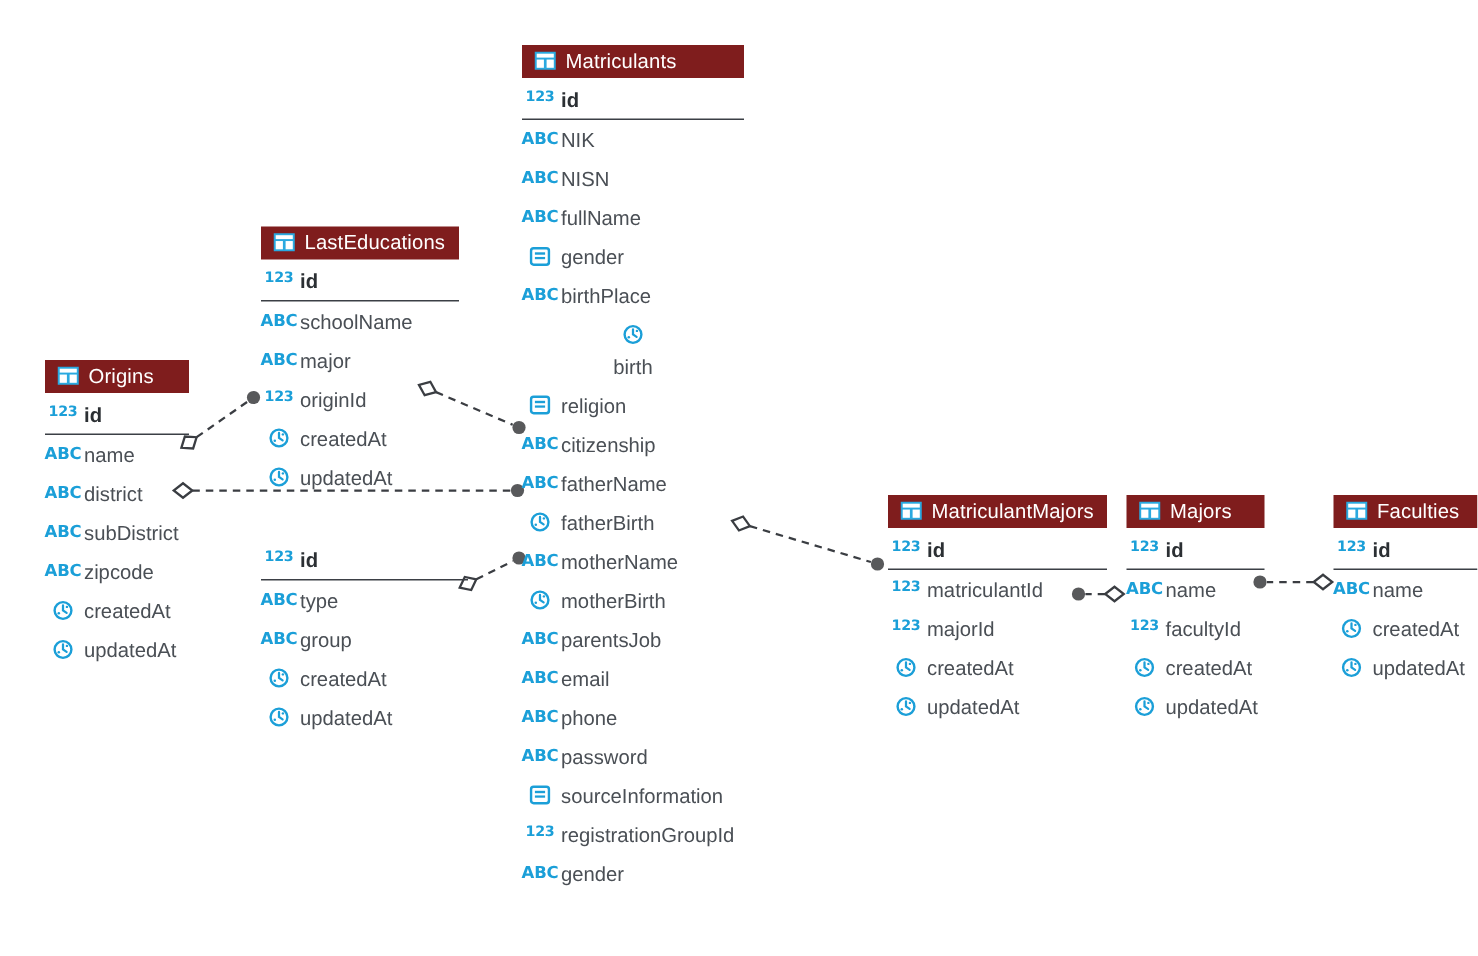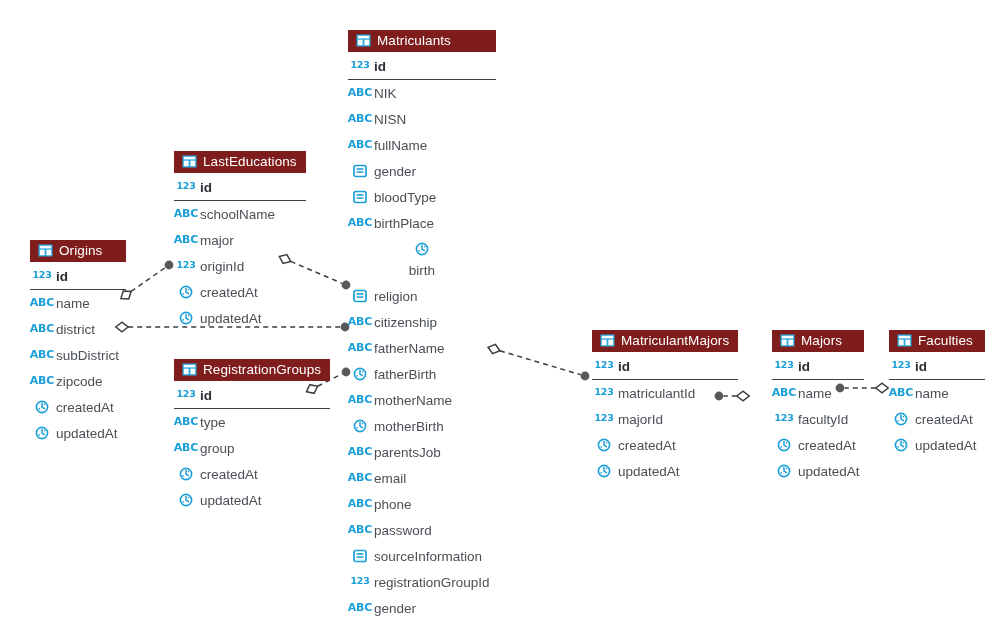--- a/index.html
+++ b/index.html
@@ -193,30 +193,20 @@
           <svg width="14" height="14" viewBox="0 0 14 14">
             <rect x="1" y="1.5" width="12" height="11" rx="1.8" ry="1.8" fill="none" stroke="#1b9fd8" stroke-width="1.7"></rect>
             <rect x="3.6" y="4.2" width="6.8" height="1.6" fill="#1b9fd8"></rect>
             <rect x="3.6" y="7.3" width="6.8" height="1.5" fill="#1b9fd8"></rect>
           </svg>
         </span>
         <span class="field-name">gender</span>
       </div>
       <div class="field" style="min-width: 140px;">
         <span class="ticon">
-          <svg width="14" height="14" viewBox="0 0 14 14">
-            <rect x="1" y="1.5" width="12" height="11" rx="1.8" ry="1.8" fill="none" stroke="#1b9fd8" stroke-width="1.7"></rect>
-            <rect x="3.6" y="4.2" width="6.8" height="1.6" fill="#1b9fd8"></rect>
-            <rect x="3.6" y="7.3" width="6.8" height="1.5" fill="#1b9fd8"></rect>
-          </svg>
-        </span>
-        <span class="field-name">bloodType</span>
-      </div>
-      <div class="field" style="min-width: 140px;">
-        <span class="ticon">
           <span class="abc-icon">ABC</span>
         </span>
         <span class="field-name">birthPlace</span>
       </div>
       <div class="field" style="min-width: 140px; flex-direction: column;">
         <span class="ticon">
           <svg width="14" height="14" viewBox="0 0 14 14">
             <circle cx="7" cy="7" r="5.6" fill="none" stroke="#1b9fd8" stroke-width="1.6"></circle>
             <path d="M7 3.6 L7 7 L9.4 8.6" fill="none" stroke="#1b9fd8" stroke-width="1.5" stroke-linecap="round"></path>
             <circle cx="4.2" cy="8.8" r="0.85" fill="#1b9fd8"></circle>
@@ -456,188 +446,177 @@
             <circle cx="7" cy="7" r="5.6" fill="none" stroke="#1b9fd8" stroke-width="1.6"></circle>
             <path d="M7 3.6 L7 7 L9.4 8.6" fill="none" stroke="#1b9fd8" stroke-width="1.5" stroke-linecap="round"></path>
             <circle cx="4.2" cy="8.8" r="0.85" fill="#1b9fd8"></circle>
             <circle cx="9.6" cy="4.6" r="0.8" fill="#1b9fd8"></circle>
           </svg>
         </span>
         <span class="field-name">updatedAt</span>
       </div>
     </div>
     <div class="entity" style="left: 174px; top: 359px;">
-      <div class="entity-header" style="min-width: 130px;">
+      <div class="pk-row" style="min-width: 130px;">
+        <span class="ticon">
+          <span class="num-icon">123</span>
+        </span>
+        <span class="pk-name">id</span>
+      </div>
+      <div class="field" style="min-width: 130px;">
+        <span class="ticon">
+          <span class="abc-icon">ABC</span>
+        </span>
+        <span class="field-name">type</span>
+      </div>
+      <div class="field" style="min-width: 130px;">
+        <span class="ticon">
+          <span class="abc-icon">ABC</span>
+        </span>
+        <span class="field-name">group</span>
+      </div>
+      <div class="field" style="min-width: 130px;">
+        <span class="ticon">
+          <svg width="14" height="14" viewBox="0 0 14 14">
+            <circle cx="7" cy="7" r="5.6" fill="none" stroke="#1b9fd8" stroke-width="1.6"></circle>
+            <path d="M7 3.6 L7 7 L9.4 8.6" fill="none" stroke="#1b9fd8" stroke-width="1.5" stroke-linecap="round"></path>
+            <circle cx="4.2" cy="8.8" r="0.85" fill="#1b9fd8"></circle>
+            <circle cx="9.6" cy="4.6" r="0.8" fill="#1b9fd8"></circle>
+          </svg>
+        </span>
+        <span class="field-name">createdAt</span>
+      </div>
+      <div class="field" style="min-width: 130px;">
+        <span class="ticon">
+          <svg width="14" height="14" viewBox="0 0 14 14">
+            <circle cx="7" cy="7" r="5.6" fill="none" stroke="#1b9fd8" stroke-width="1.6"></circle>
+            <path d="M7 3.6 L7 7 L9.4 8.6" fill="none" stroke="#1b9fd8" stroke-width="1.5" stroke-linecap="round"></path>
+            <circle cx="4.2" cy="8.8" r="0.85" fill="#1b9fd8"></circle>
+            <circle cx="9.6" cy="4.6" r="0.8" fill="#1b9fd8"></circle>
+          </svg>
+        </span>
+        <span class="field-name">updatedAt</span>
+      </div>
+    </div>
+    <div class="entity" style="left: 592px; top: 330px;">
+      <div class="entity-header" style="min-width: 122px;">
         <span class="ticon">
           <svg width="15" height="13" viewBox="0 0 15 13">
             <rect x="0.5" y="0.5" width="14" height="12" fill="#2aa9e0"></rect>
             <rect x="1.8" y="1.8" width="11.4" height="2.6" fill="#ffffff"></rect>
             <rect x="1.8" y="5.7" width="4.8" height="5.5" fill="#ffffff"></rect>
             <rect x="8.4" y="5.7" width="4.8" height="5.5" fill="#ffffff"></rect>
           </svg>
         </span>
-        <span class="entity-title">RegistrationGroups</span>
-      </div>
-      <div class="pk-row" style="min-width: 130px;">
+        <span class="entity-title">MatriculantMajors</span>
+      </div>
+      <div class="pk-row" style="min-width: 122px;">
         <span class="ticon">
           <span class="num-icon">123</span>
         </span>
         <span class="pk-name">id</span>
       </div>
-      <div class="field" style="min-width: 130px;">
-        <span class="ticon">
-          <span class="abc-icon">ABC</span>
-        </span>
-        <span class="field-name">type</span>
-      </div>
-      <div class="field" style="min-width: 130px;">
-        <span class="ticon">
-          <span class="abc-icon">ABC</span>
-        </span>
-        <span class="field-name">group</span>
-      </div>
-      <div class="field" style="min-width: 130px;">
+      <div class="field" style="min-width: 122px;">
+        <span class="ticon">
+          <span class="num-icon">123</span>
+        </span>
+        <span class="field-name">matriculantId</span>
+      </div>
+      <div class="field" style="min-width: 122px;">
+        <span class="ticon">
+          <span class="num-icon">123</span>
+        </span>
+        <span class="field-name">majorId</span>
+      </div>
+      <div class="field" style="min-width: 122px;">
         <span class="ticon">
           <svg width="14" height="14" viewBox="0 0 14 14">
             <circle cx="7" cy="7" r="5.6" fill="none" stroke="#1b9fd8" stroke-width="1.6"></circle>
             <path d="M7 3.6 L7 7 L9.4 8.6" fill="none" stroke="#1b9fd8" stroke-width="1.5" stroke-linecap="round"></path>
             <circle cx="4.2" cy="8.8" r="0.85" fill="#1b9fd8"></circle>
             <circle cx="9.6" cy="4.6" r="0.8" fill="#1b9fd8"></circle>
           </svg>
         </span>
         <span class="field-name">createdAt</span>
       </div>
-      <div class="field" style="min-width: 130px;">
+      <div class="field" style="min-width: 122px;">
         <span class="ticon">
           <svg width="14" height="14" viewBox="0 0 14 14">
             <circle cx="7" cy="7" r="5.6" fill="none" stroke="#1b9fd8" stroke-width="1.6"></circle>
             <path d="M7 3.6 L7 7 L9.4 8.6" fill="none" stroke="#1b9fd8" stroke-width="1.5" stroke-linecap="round"></path>
             <circle cx="4.2" cy="8.8" r="0.85" fill="#1b9fd8"></circle>
             <circle cx="9.6" cy="4.6" r="0.8" fill="#1b9fd8"></circle>
           </svg>
         </span>
         <span class="field-name">updatedAt</span>
       </div>
     </div>
-    <div class="entity" style="left: 592px; top: 330px;">
-      <div class="entity-header" style="min-width: 122px;">
+    <div class="entity" style="left: 751px; top: 330px;">
+      <div class="entity-header" style="min-width: 84px;">
         <span class="ticon">
           <svg width="15" height="13" viewBox="0 0 15 13">
             <rect x="0.5" y="0.5" width="14" height="12" fill="#2aa9e0"></rect>
             <rect x="1.8" y="1.8" width="11.4" height="2.6" fill="#ffffff"></rect>
             <rect x="1.8" y="5.7" width="4.8" height="5.5" fill="#ffffff"></rect>
             <rect x="8.4" y="5.7" width="4.8" height="5.5" fill="#ffffff"></rect>
           </svg>
         </span>
-        <span class="entity-title">MatriculantMajors</span>
-      </div>
-      <div class="pk-row" style="min-width: 122px;">
+        <span class="entity-title">Majors</span>
+      </div>
+      <div class="pk-row" style="min-width: 84px;">
         <span class="ticon">
           <span class="num-icon">123</span>
         </span>
         <span class="pk-name">id</span>
       </div>
-      <div class="field" style="min-width: 122px;">
-        <span class="ticon">
-          <span class="num-icon">123</span>
-        </span>
-        <span class="field-name">matriculantId</span>
-      </div>
-      <div class="field" style="min-width: 122px;">
-        <span class="ticon">
-          <span class="num-icon">123</span>
-        </span>
-        <span class="field-name">majorId</span>
-      </div>
-      <div class="field" style="min-width: 122px;">
+      <div class="field" style="min-width: 84px;">
+        <span class="ticon">
+          <span class="abc-icon">ABC</span>
+        </span>
+        <span class="field-name">name</span>
+      </div>
+      <div class="field" style="min-width: 84px;">
+        <span class="ticon">
+          <span class="num-icon">123</span>
+        </span>
+        <span class="field-name">facultyId</span>
+      </div>
+      <div class="field" style="min-width: 84px;">
         <span class="ticon">
           <svg width="14" height="14" viewBox="0 0 14 14">
             <circle cx="7" cy="7" r="5.6" fill="none" stroke="#1b9fd8" stroke-width="1.6"></circle>
             <path d="M7 3.6 L7 7 L9.4 8.6" fill="none" stroke="#1b9fd8" stroke-width="1.5" stroke-linecap="round"></path>
             <circle cx="4.2" cy="8.8" r="0.85" fill="#1b9fd8"></circle>
             <circle cx="9.6" cy="4.6" r="0.8" fill="#1b9fd8"></circle>
           </svg>
         </span>
         <span class="field-name">createdAt</span>
       </div>
-      <div class="field" style="min-width: 122px;">
+      <div class="field" style="min-width: 84px;">
         <span class="ticon">
           <svg width="14" height="14" viewBox="0 0 14 14">
             <circle cx="7" cy="7" r="5.6" fill="none" stroke="#1b9fd8" stroke-width="1.6"></circle>
             <path d="M7 3.6 L7 7 L9.4 8.6" fill="none" stroke="#1b9fd8" stroke-width="1.5" stroke-linecap="round"></path>
             <circle cx="4.2" cy="8.8" r="0.85" fill="#1b9fd8"></circle>
             <circle cx="9.6" cy="4.6" r="0.8" fill="#1b9fd8"></circle>
           </svg>
         </span>
         <span class="field-name">updatedAt</span>
       </div>
     </div>
-    <div class="entity" style="left: 751px; top: 330px; margin-left: 21px;">
-      <div class="entity-header" style="min-width: 84px;">
+    <div class="entity" style="left: 889px; top: 330px;">
+      <div class="entity-header" style="min-width: 88px;">
         <span class="ticon">
           <svg width="15" height="13" viewBox="0 0 15 13">
             <rect x="0.5" y="0.5" width="14" height="12" fill="#2aa9e0"></rect>
             <rect x="1.8" y="1.8" width="11.4" height="2.6" fill="#ffffff"></rect>
             <rect x="1.8" y="5.7" width="4.8" height="5.5" fill="#ffffff"></rect>
             <rect x="8.4" y="5.7" width="4.8" height="5.5" fill="#ffffff"></rect>
           </svg>
         </span>
-        <span class="entity-title">Majors</span>
-      </div>
-      <div class="pk-row" style="min-width: 84px;">
-        <span class="ticon">
-          <span class="num-icon">123</span>
-        </span>
-        <span class="pk-name">id</span>
-      </div>
-      <div class="field" style="min-width: 84px;">
-        <span class="ticon">
-          <span class="abc-icon">ABC</span>
-        </span>
-        <span class="field-name">name</span>
-      </div>
-      <div class="field" style="min-width: 84px;">
-        <span class="ticon">
-          <span class="num-icon">123</span>
-        </span>
-        <span class="field-name">facultyId</span>
-      </div>
-      <div class="field" style="min-width: 84px;">
-        <span class="ticon">
-          <svg width="14" height="14" viewBox="0 0 14 14">
-            <circle cx="7" cy="7" r="5.6" fill="none" stroke="#1b9fd8" stroke-width="1.6"></circle>
-            <path d="M7 3.6 L7 7 L9.4 8.6" fill="none" stroke="#1b9fd8" stroke-width="1.5" stroke-linecap="round"></path>
-            <circle cx="4.2" cy="8.8" r="0.85" fill="#1b9fd8"></circle>
-            <circle cx="9.6" cy="4.6" r="0.8" fill="#1b9fd8"></circle>
-          </svg>
-        </span>
-        <span class="field-name">createdAt</span>
-      </div>
-      <div class="field" style="min-width: 84px;">
-        <span class="ticon">
-          <svg width="14" height="14" viewBox="0 0 14 14">
-            <circle cx="7" cy="7" r="5.6" fill="none" stroke="#1b9fd8" stroke-width="1.6"></circle>
-            <path d="M7 3.6 L7 7 L9.4 8.6" fill="none" stroke="#1b9fd8" stroke-width="1.5" stroke-linecap="round"></path>
-            <circle cx="4.2" cy="8.8" r="0.85" fill="#1b9fd8"></circle>
-            <circle cx="9.6" cy="4.6" r="0.8" fill="#1b9fd8"></circle>
-          </svg>
-        </span>
-        <span class="field-name">updatedAt</span>
-      </div>
-    </div>
-    <div class="entity" style="left: 889px; top: 330px;">
-      <div class="entity-header" style="min-width: 88px;">
-        <span class="ticon">
-          <svg width="15" height="13" viewBox="0 0 15 13">
-            <rect x="0.5" y="0.5" width="14" height="12" fill="#2aa9e0"></rect>
-            <rect x="1.8" y="1.8" width="11.4" height="2.6" fill="#ffffff"></rect>
-            <rect x="1.8" y="5.7" width="4.8" height="5.5" fill="#ffffff"></rect>
-            <rect x="8.4" y="5.7" width="4.8" height="5.5" fill="#ffffff"></rect>
-          </svg>
-        </span>
         <span class="entity-title">Faculties</span>
       </div>
       <div class="pk-row" style="min-width: 88px;">
         <span class="ticon">
           <span class="num-icon">123</span>
         </span>
         <span class="pk-name">id</span>
       </div>
       <div class="field" style="min-width: 88px;">
         <span class="ticon">

